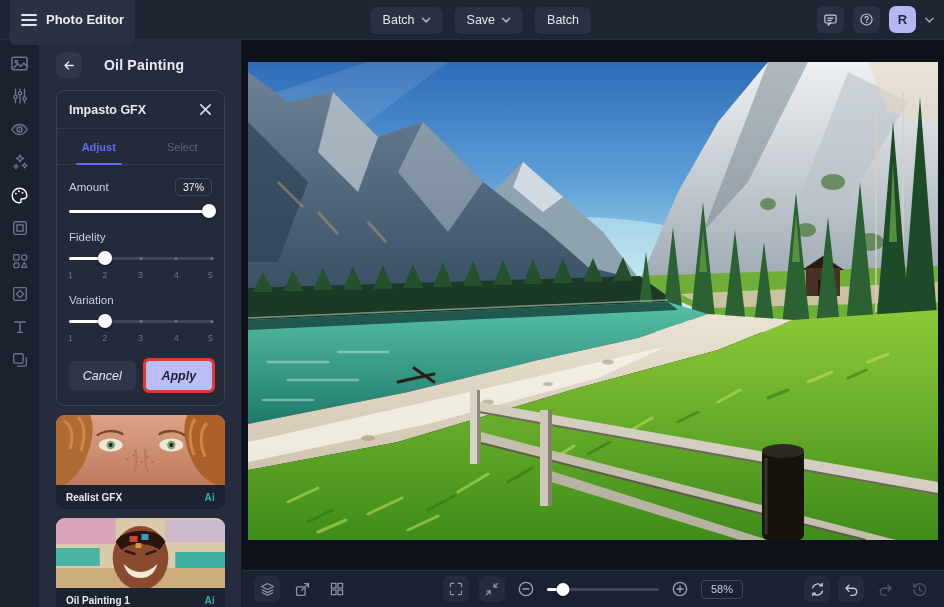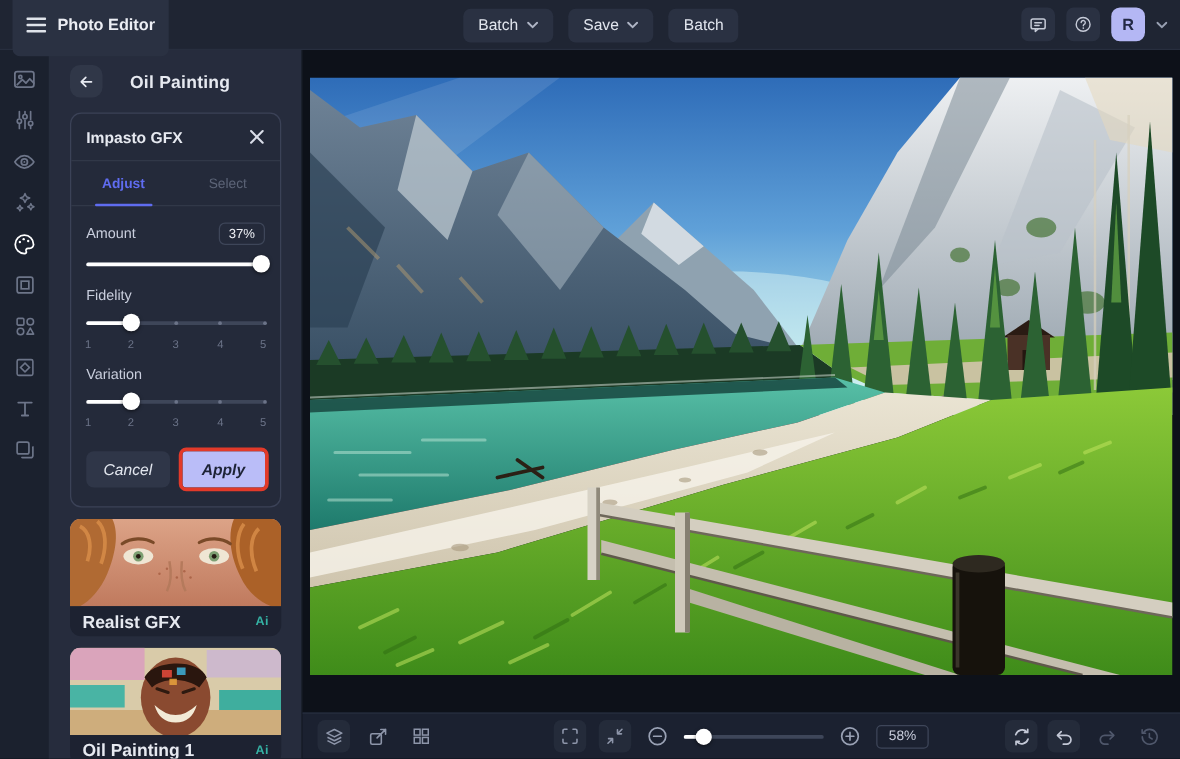--- a/index.html
+++ b/index.html
@@ -58,21 +58,21 @@
   .ticks{position:relative;height:11px;margin-top:5px;}
   .tick{position:absolute;transform:translateX(-50%);font-size:9px;color:#6b7388;}
   .stepped{margin-top:13px;}
   .btn-row{display:flex;gap:10px;margin-top:17px;}
   .btn{flex:1;height:29px;border-radius:6px;border:none;font-size:12.5px;font-family:inherit;cursor:pointer;font-style:italic;}
   .btn-cancel{background:#2f3648;color:#e2e6ee;}
   .btn-apply{background:#babdf8;color:#1d2336;font-weight:700;border-radius:3px;outline:3px solid #e23a2a;}
   .fx-card{margin-top:9px;border-radius:9px;overflow:hidden;background:#1d2231;cursor:pointer;}
   .fx-img{display:block;width:100%;height:70px;}
   .fx-bar{height:24px;display:flex;align-items:center;justify-content:space-between;padding:0 10px;}
-  .fx-name{font-size:14px;font-weight:700;color:#e6e9f0;}
+  .fx-name{font-size:10px;font-weight:700;color:#e6e9f0;}
   .fx-badge{font-size:10px;font-weight:700;color:#35b2a4;letter-spacing:.3px;}
   
   .stage{flex:1;display:flex;flex-direction:column;background:#0d1119;min-width:0;}
   .canvas-wrap{flex:1;position:relative;}
   .artwork{position:absolute;left:6px;top:22px;width:690px;height:478px;display:block;}
   .stage-toolbar{height:37px;background:#1b2130;border-top:1px solid #272e3e;display:flex;align-items:center;
         padding:0 12px;position:relative;flex:0 0 auto;box-sizing:border-box;}
   .tool-chip{width:26px;height:26px;border-radius:6px;background:#242b3a;display:flex;align-items:center;
         justify-content:center;color:#8d95a9;border:none;cursor:pointer;padding:0;}
   .tool-chip.plain{background:transparent;}

